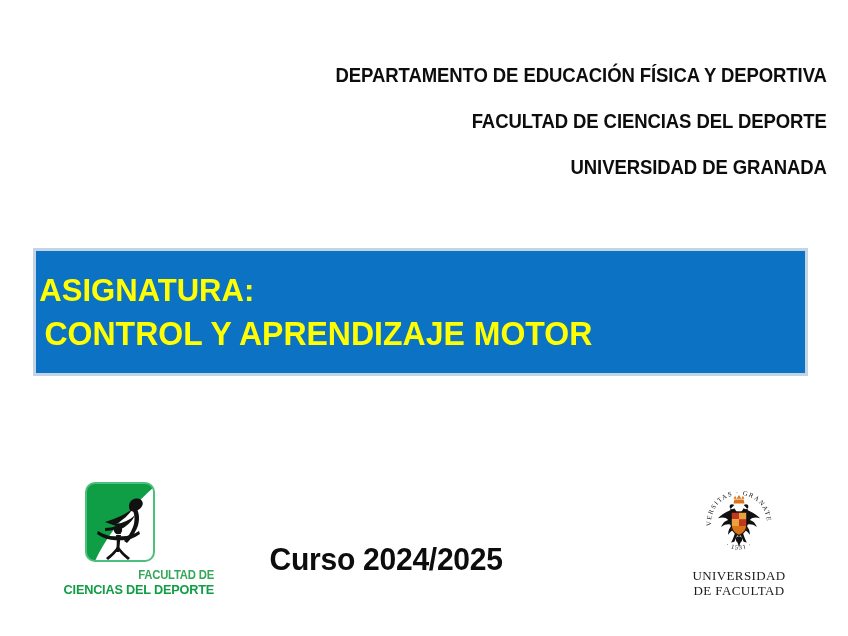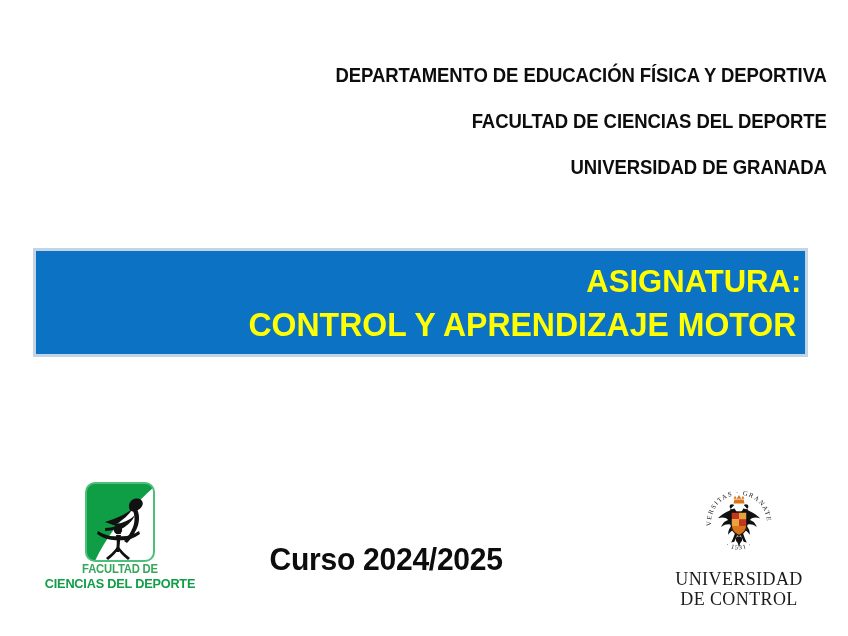--- a/index.html
+++ b/index.html
@@ -43,27 +43,27 @@
   .header-line.l1 { font-size: 19.5px; }
   .header-line.l2 { font-size: 19.5px; }
   .header-line.l3 { font-size: 19.5px; }
 
   
   .title-banner {
     position: absolute;
     left: 33px;
     top: 248px;
     width: 775px;
-    height: 109px;
+    height: 128px;
     box-sizing: border-box;
     background: #0B72C4;
     border: 3px solid #c3d4e8;
     display: flex;
     flex-direction: column;
-    align-items: flex-end;
+    align-items: flex-start;
     justify-content: center;
   }
   .title-line {
     color: #FFFF00;
     font-family: "Liberation Sans", sans-serif;
     font-weight: bold;
     font-size: 33px;
     line-height: 44px;
     white-space: nowrap;
     transform: scaleX(0.97);
@@ -89,21 +89,23 @@
     text-align: center;
   }
   .fac-mark {
     width: 70px;
     height: 80px;
     margin: 0 auto;
     position: relative;
   }
   .fac-mark svg { display: block; }
   .fac-cap {
+    margin-top: 6px;
     line-height: 1.18;
+    text-align: right;
   }
   .fac-cap .l1 {
     font-family: "Liberation Sans", sans-serif;
     font-size: 12px;
     font-weight: bold;
     color: #35a65a;
     letter-spacing: -0.2px;
     transform: scaleX(0.94);
     display: block;
   }
@@ -152,21 +154,21 @@
   .ugr-seal svg { display: block; }
   .ugr-cap {
     margin-top: 7px;
     line-height: 1.12;
     color: #1b1b1b;
   }
   .ugr-cap .l1,
   .ugr-cap .l2 {
     display: block;
     font-family: "Liberation Serif", serif;
-    font-size: 18px;
+    font-size: 13px;
     letter-spacing: 0.4px;
   }
 </style>
 </head>
 <body>
 
 <div class="slide">
 
   <div class="header">
     <div class="header-line l1">DEPARTAMENTO DE EDUCACIÓN FÍSICA Y DEPORTIVA</div>
@@ -251,18 +253,18 @@
           <rect x="40" y="45" width="10" height="9" fill="#e8a33d"></rect>
           <rect x="50" y="45" width="10" height="9" fill="#c2371e"></rect>
           <path d="M40 54 L60 54 L60 55 C 60 60, 55 64.5, 50 66 C 45 64.5, 40 60, 40 55 Z" fill="#d9741a"></path>
           <path d="M40 36 L60 36 L60 52 C 60 59, 55 64, 50 66 C 45 64, 40 59, 40 52 Z" fill="none" stroke="#111111" stroke-width="1.4"></path>
 
           <circle cx="50" cy="71" r="4" fill="#111111"></circle>
         </svg>
       </div>
       <div class="ugr-cap">
         <span class="l1">UNIVERSIDAD</span>
-        <span class="l2">DE CONTROL</span>
+        <span class="l2">DE FACULTAD</span>
       </div>
     </div>
 
   </div>
 </div>
 
 </body></html>

